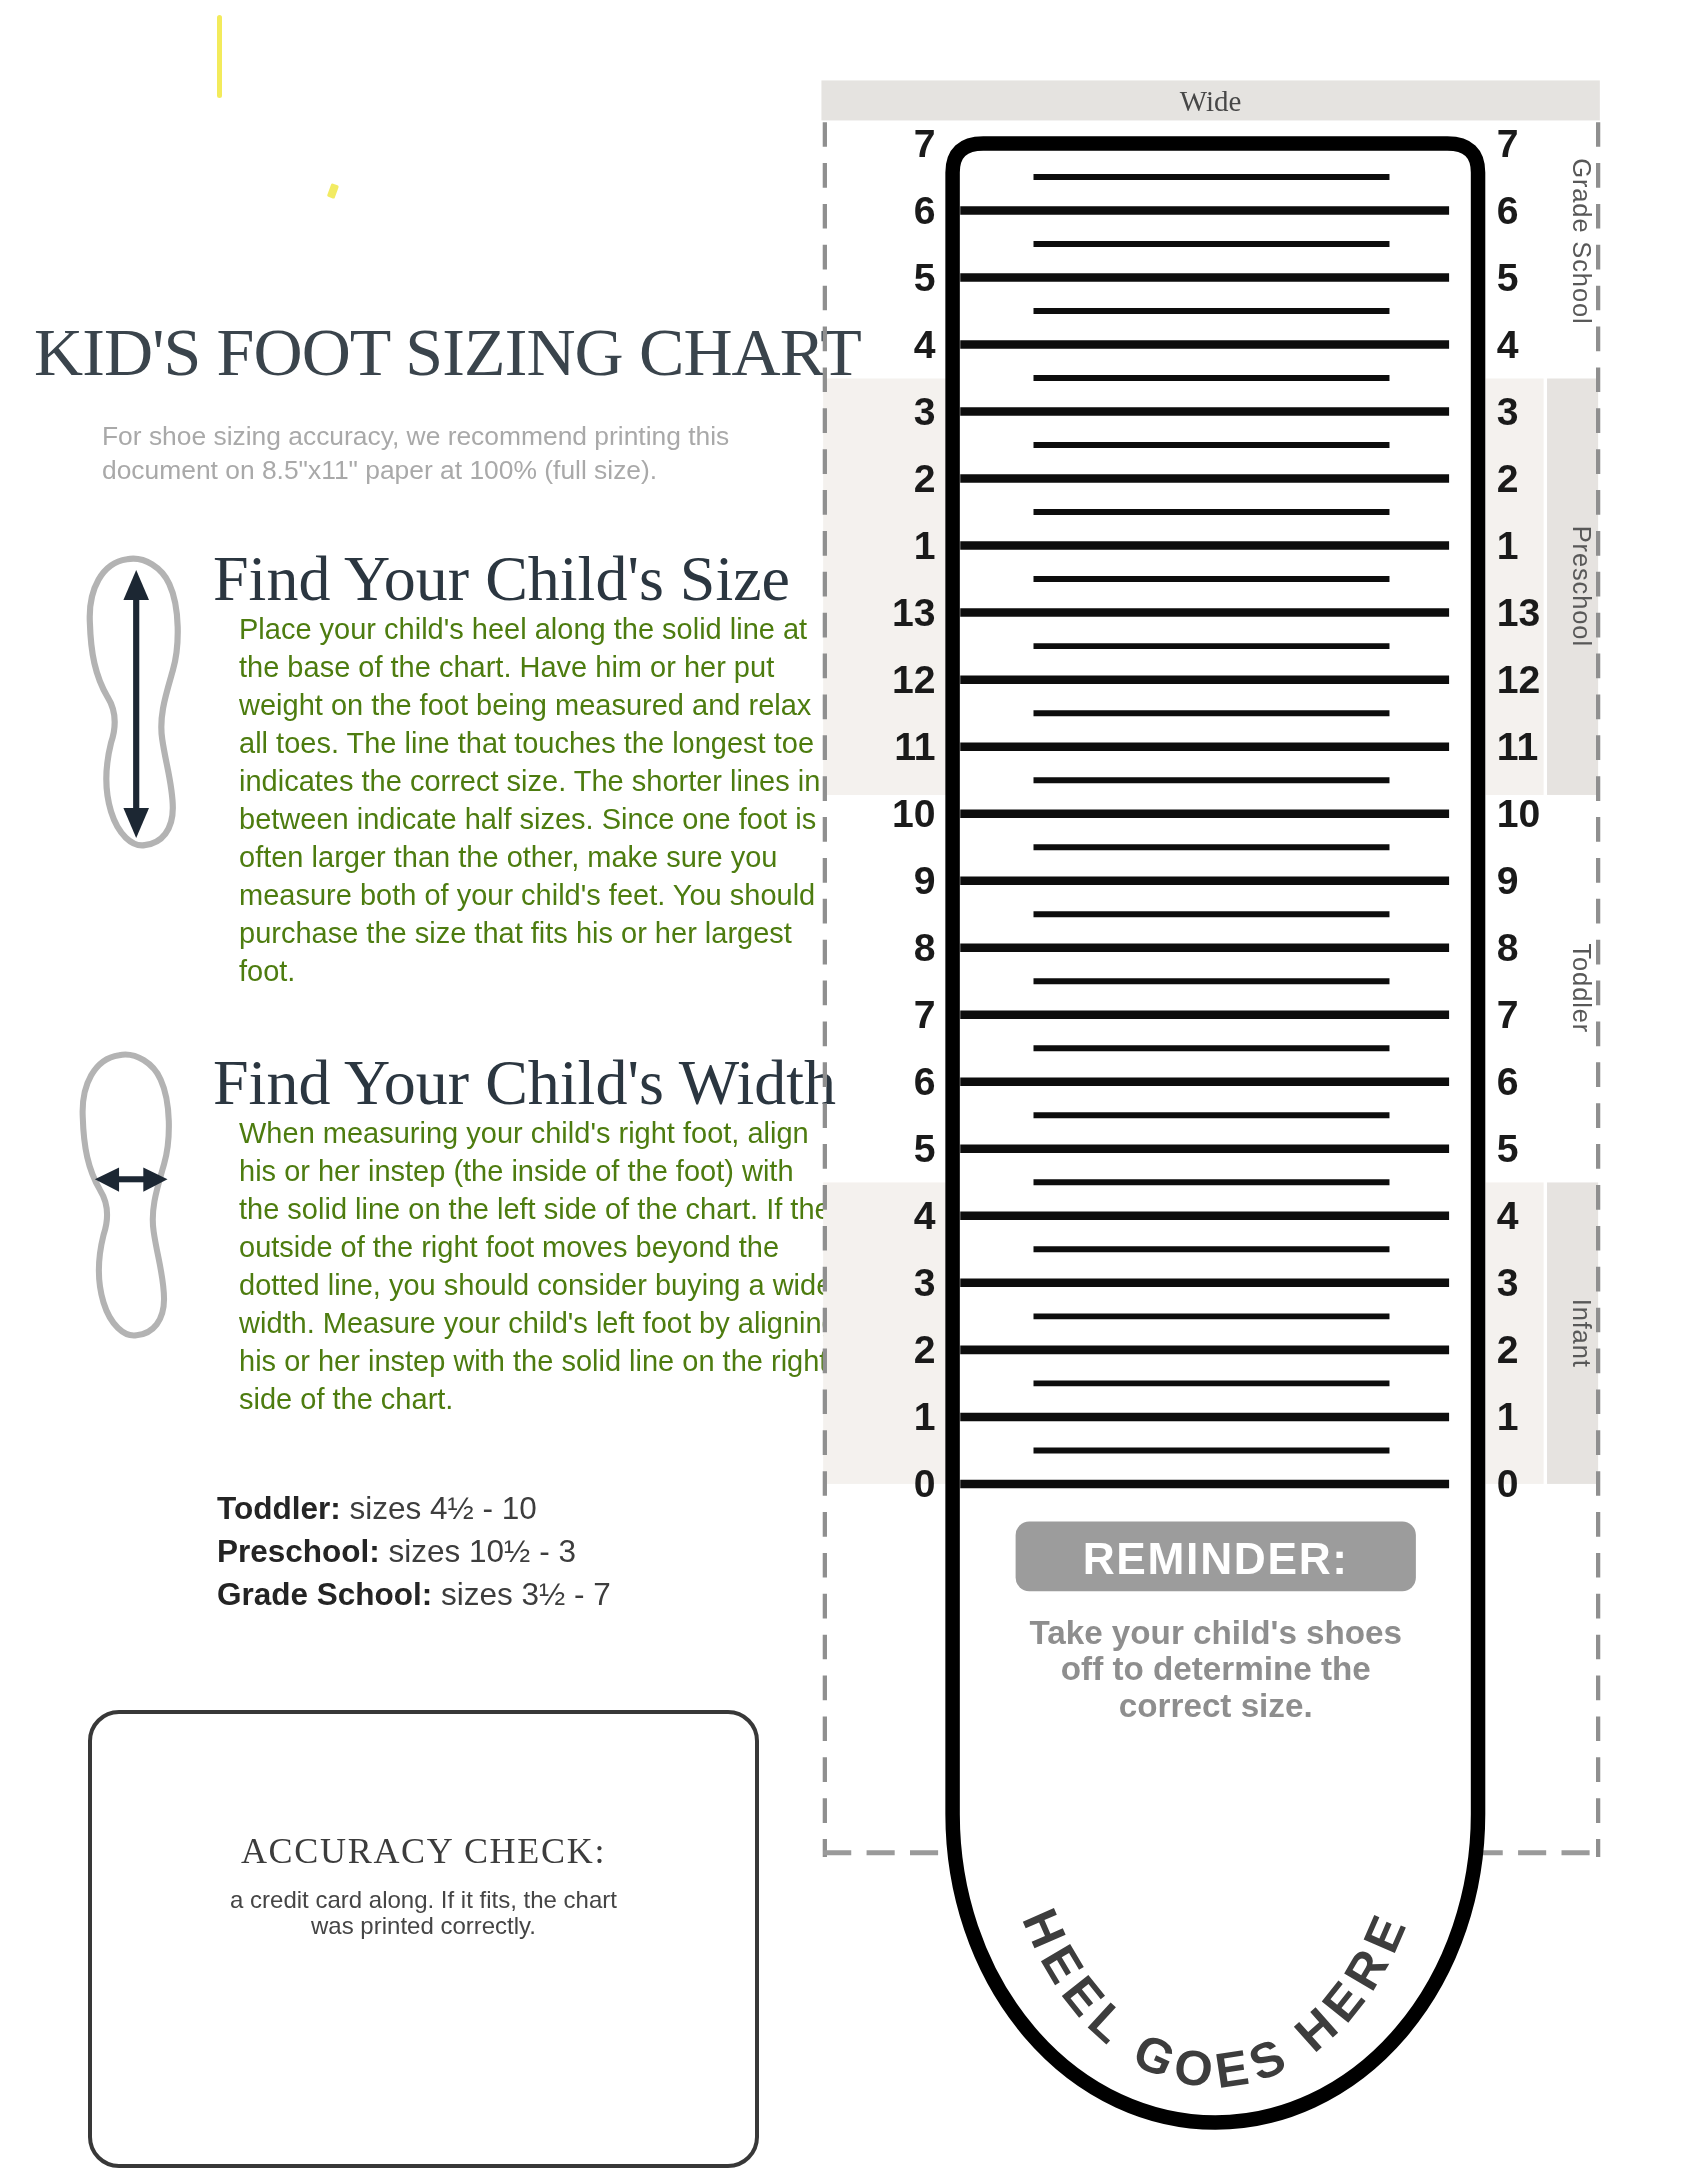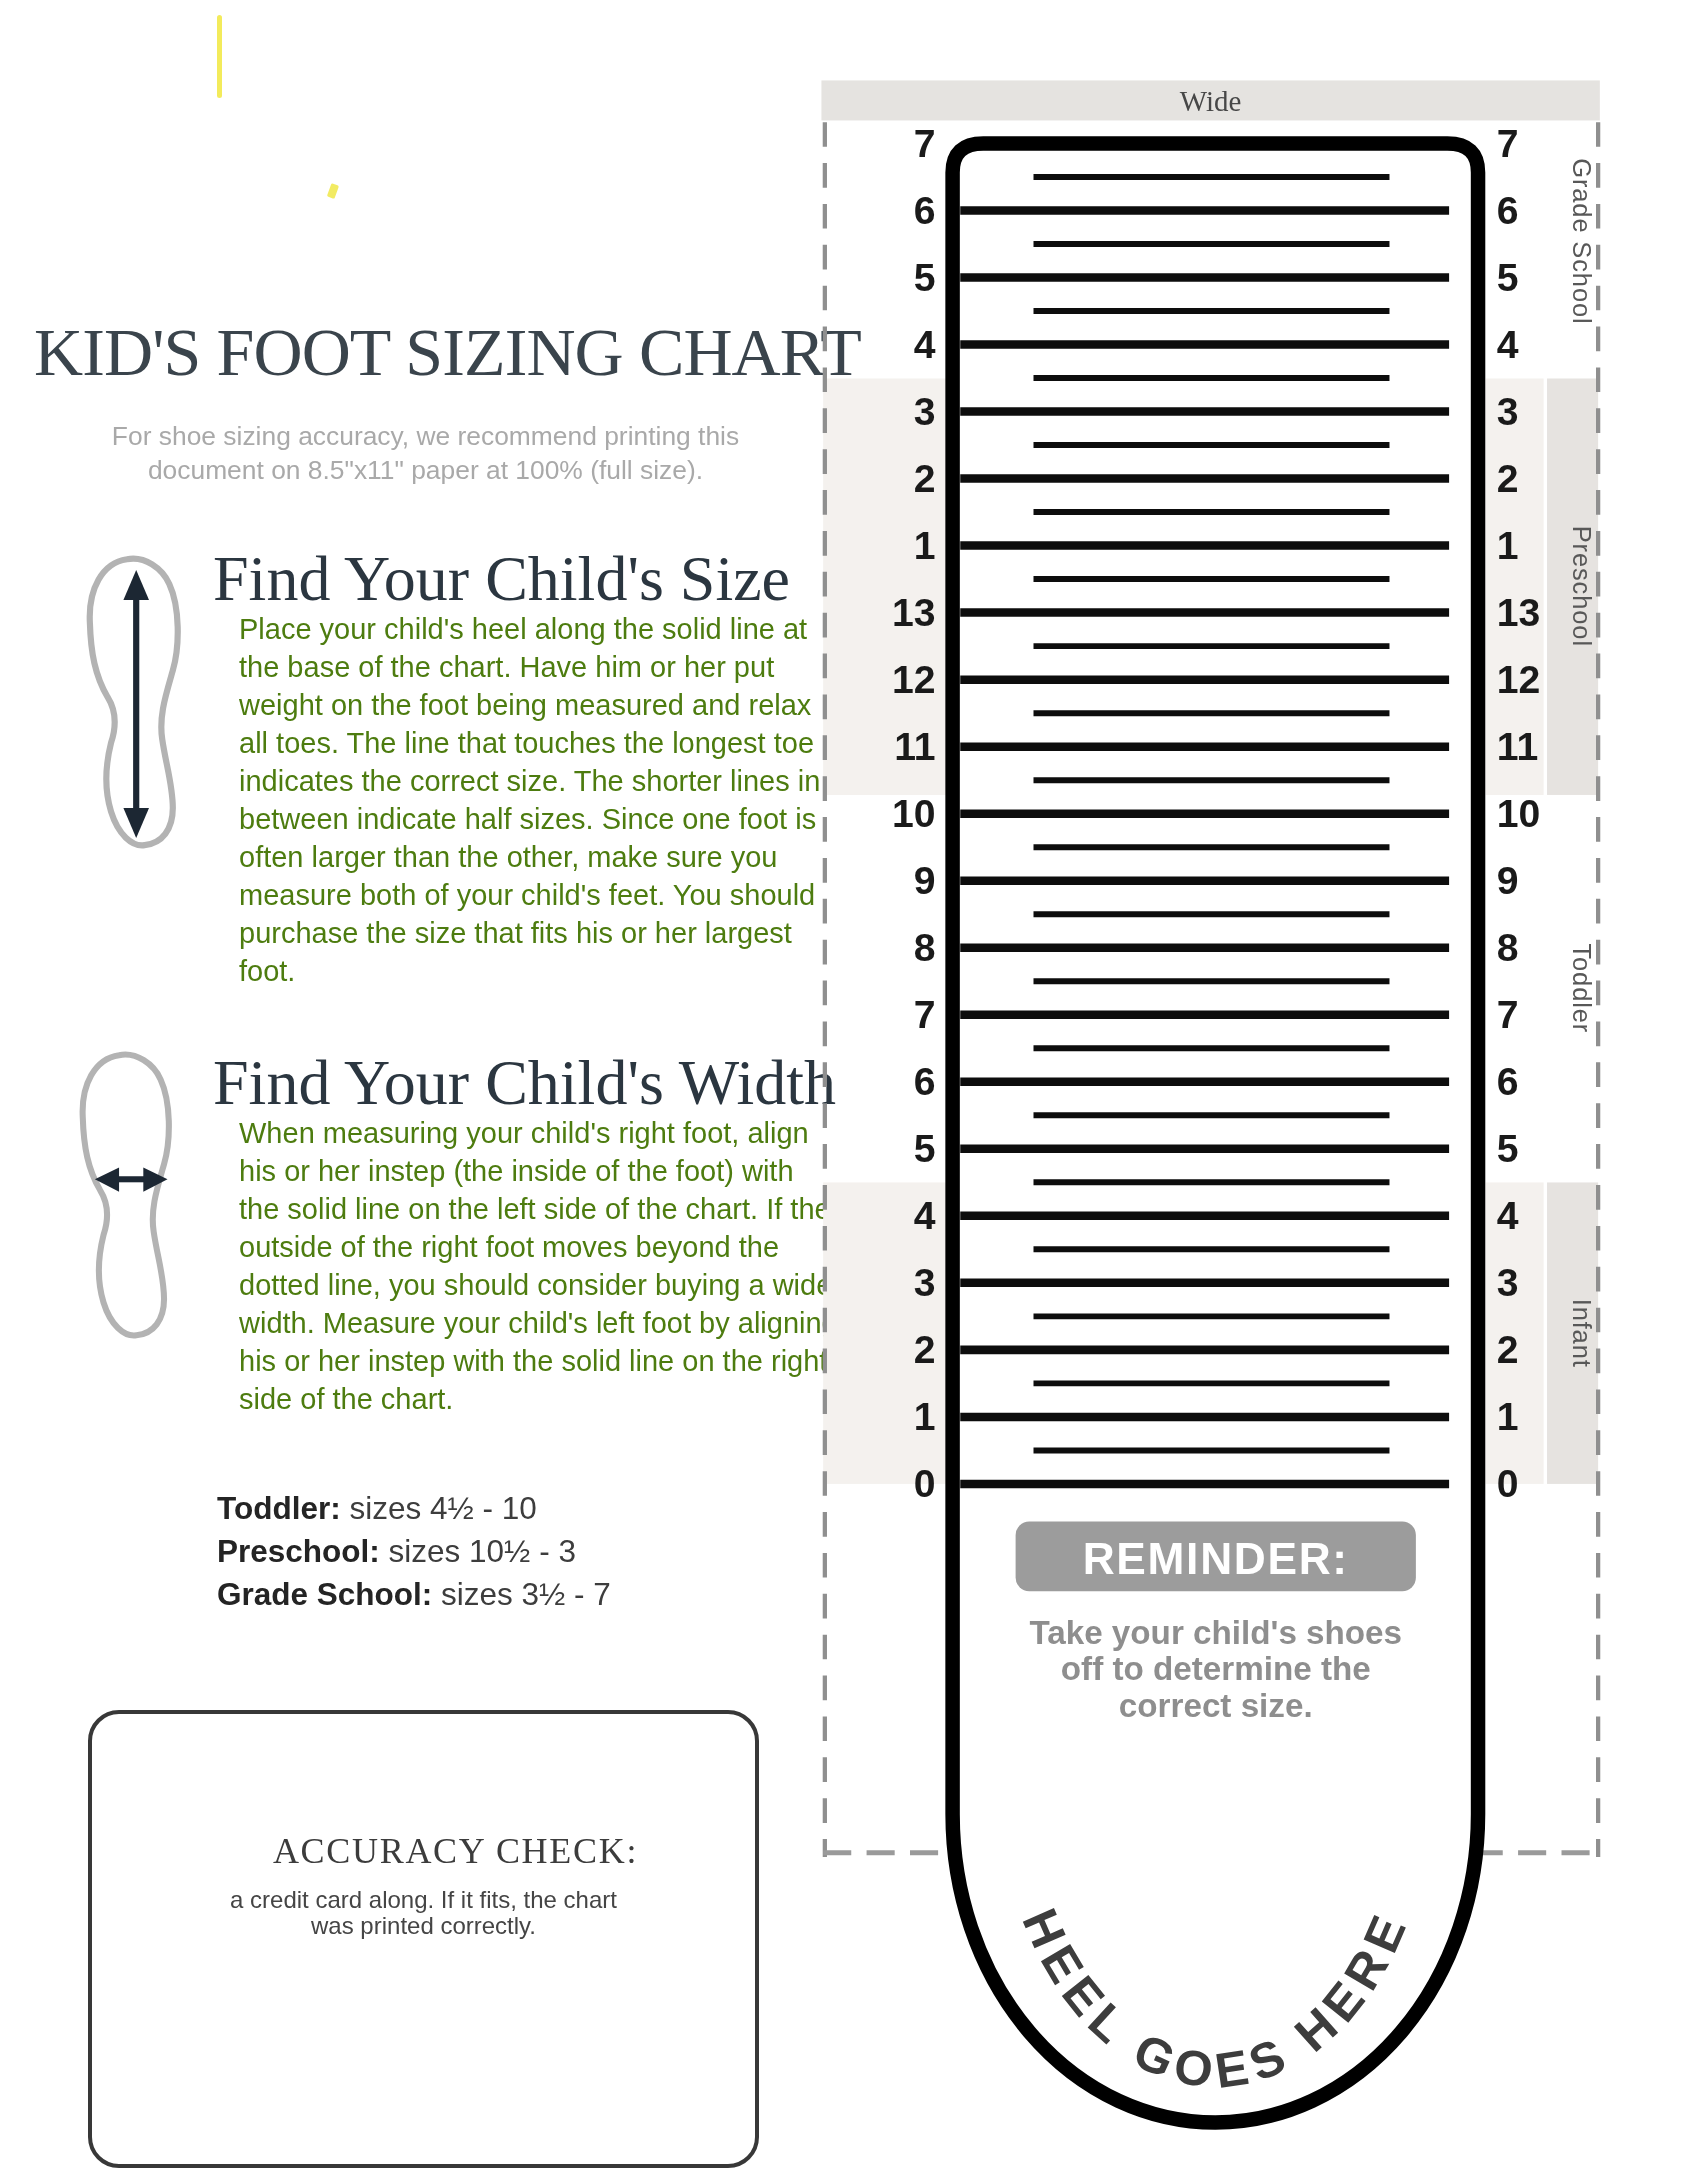--- a/index.html
+++ b/index.html
@@ -3,36 +3,36 @@
 <meta charset="utf-8">
 <style>
   html,body{margin:0;padding:0;background:#ffffff;}
   #page{position:relative;width:1685px;height:2181px;background:#ffffff;overflow:hidden;
         font-family:"Liberation Sans","DejaVu Sans",sans-serif;}
   .abs{position:absolute;}
   .serif{font-family:"Liberation Serif","DejaVu Serif",serif;}
 
   #doc-title{left:34px;top:313px;width:784px;text-align:center;
              font-size:68px;color:#3a444c;letter-spacing:-0.9px;white-space:nowrap;}
-  #doc-subtitle{left:102px;top:419px;width:647px;text-align:center;
+  #doc-subtitle{left:102px;top:419px;width:647px;
                 font-size:26.4px;line-height:34px;color:#a9a9a9;}
 
   .section-heading{font-size:64px;color:#2b3640;letter-spacing:0px;white-space:nowrap;}
   .section-body{font-size:29px;line-height:38px;color:#4d7c0f;margin-left:26px;}
   #size-heading{left:213px;top:542px;}
   #size-body{left:213px;top:610px;width:588px;}
   #width-heading{left:213px;top:1046px;}
   #width-body{left:213px;top:1114px;width:601px;}
 
   #legend{left:217px;top:1487px;font-size:31.5px;line-height:43px;color:#3d3d3d;}
   #legend b{color:#242424;}
 
   #accuracy-box{left:88px;top:1710px;width:663px;height:450px;
                 border:4.3px solid #383838;border-radius:31px;text-align:center;}
-  #accuracy-heading{left:0px;top:116px;width:100%;font-size:36px;letter-spacing:1.7px;color:#3c3c3c;padding-left:32px;}
+  #accuracy-heading{left:0px;top:116px;width:100%;font-size:36px;letter-spacing:1.7px;color:#3c3c3c;}
   #accuracy-text{left:0px;top:173px;width:100%;font-size:24px;line-height:26px;color:#454545;}
 
   .artifact{pointer-events:none;}
   svg text{font-family:"Liberation Sans","DejaVu Sans",sans-serif;}
   svg .sertext{font-family:"Liberation Serif","DejaVu Serif",serif;}
 </style>
 </head>
 <body>
 
 <div id="page">

